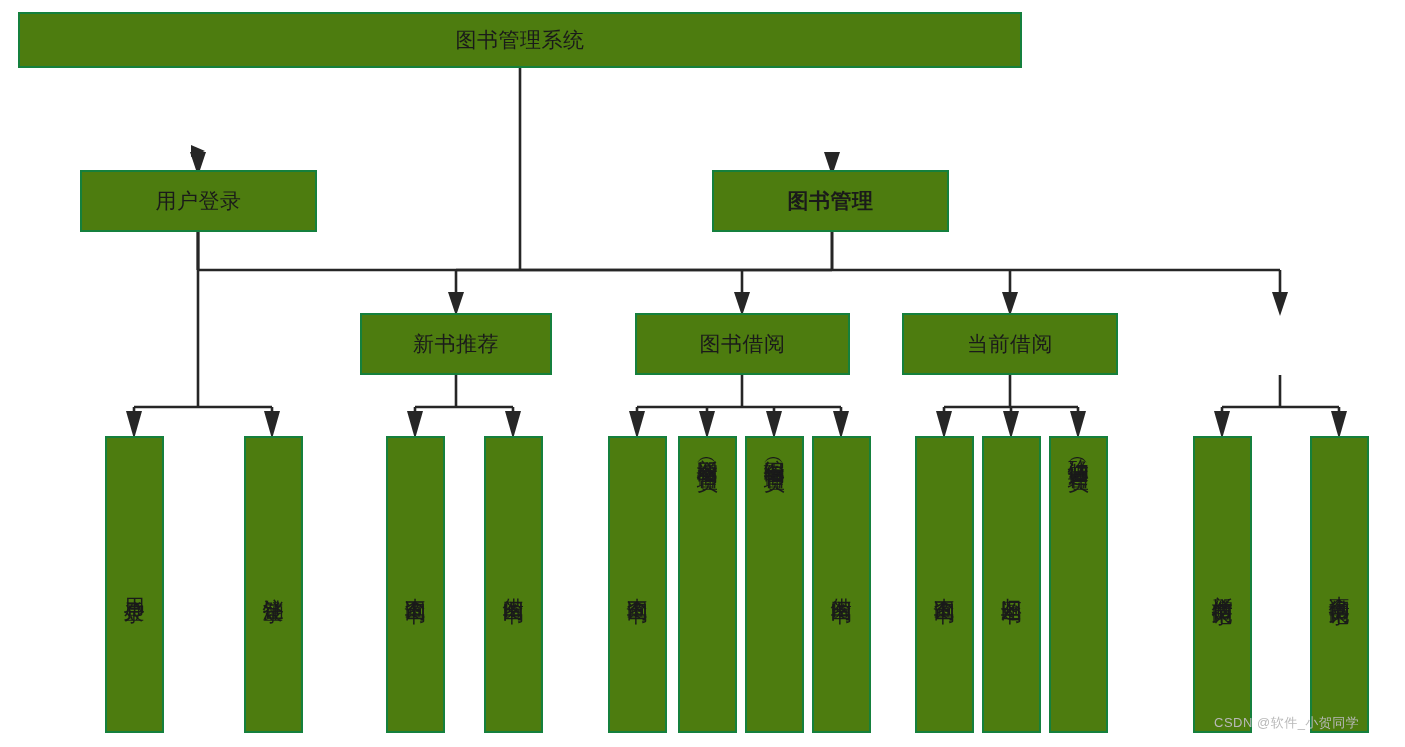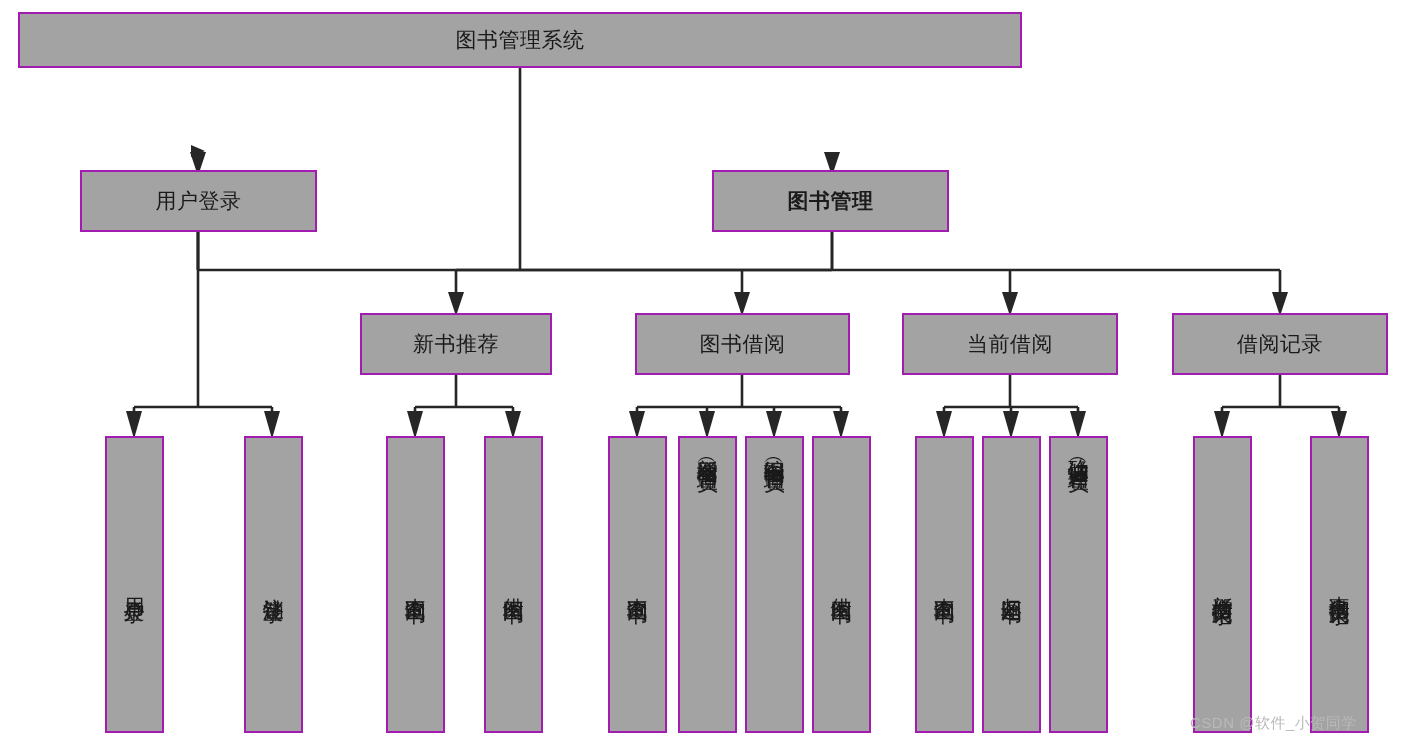--- a/index.html
+++ b/index.html
@@ -22,22 +22,22 @@
     position: absolute;
     left: 0;
     top: 0;
     width: 1405px;
     height: 747px;
     pointer-events: none;
   }
   .node {
     position: absolute;
     box-sizing: border-box;
-    border: 2px solid #a21caf;
-    background: #a3a3a3;
+    border: 2px solid #15803d;
+    background: #4d7c0f;
     display: flex;
     align-items: center;
     justify-content: center;
     z-index: 2;
   }
   .node .label {
     font-size: 21px;
     line-height: 1.12;
     color: #1a1a1a;
     letter-spacing: 0.5px;
@@ -57,25 +57,26 @@
     line-height: 1.32;
     letter-spacing: 2px;
     white-space: normal;
     max-height: 100%;
   }
   .node.vertical.top .label {
     align-self: flex-start;
   }
   .watermark {
     position: absolute;
-    font-size: 15px;
+    font-size: 13px;
     color: #b9b9b9;
     white-space: nowrap;
     z-index: 3;
     letter-spacing: 0.5px;
+    margin-left: 24px;
   }
 </style>
 </head>
 <body>
 
 <div id="canvas">
 
   <svg id="edges" viewBox="0 0 1405 747" width="1405" height="747">
     <defs>
       <marker id="arrow" markerWidth="12" markerHeight="14" refX="1" refY="7" orient="auto" markerUnits="userSpaceOnUse">
@@ -172,23 +173,20 @@
   </div>
 
   <div class="node" id="n-l2_c" style="left: 902px; top: 313px; width: 216px; height: 62px;">
     <span class="label">当前借阅</span>
   </div>
 
   <div class="node" id="n-l2_b" style="left: 635px; top: 313px; width: 215px; height: 62px;">
     <span class="label">图书借阅</span>
   </div>
 
-  <div class="node" id="n-l2_d" style="left: 1172px; top: 313px; width: 216px; height: 62px;">
-    <span class="label">借阅记录</span>
-  </div>
 
   <div class="node vertical" id="n-leaf_1" style="left: 105px; top: 436px; width: 59px; height: 297px;">
     <span class="label">用户登录</span>
   </div>
   <div class="node vertical" id="n-leaf_2" style="left: 244px; top: 436px; width: 59px; height: 297px;">
     <span class="label">注销登录</span>
   </div>
   <div class="node vertical" id="n-leaf_3" style="left: 386px; top: 436px; width: 59px; height: 297px;">
     <span class="label">查询图书</span>
   </div>

